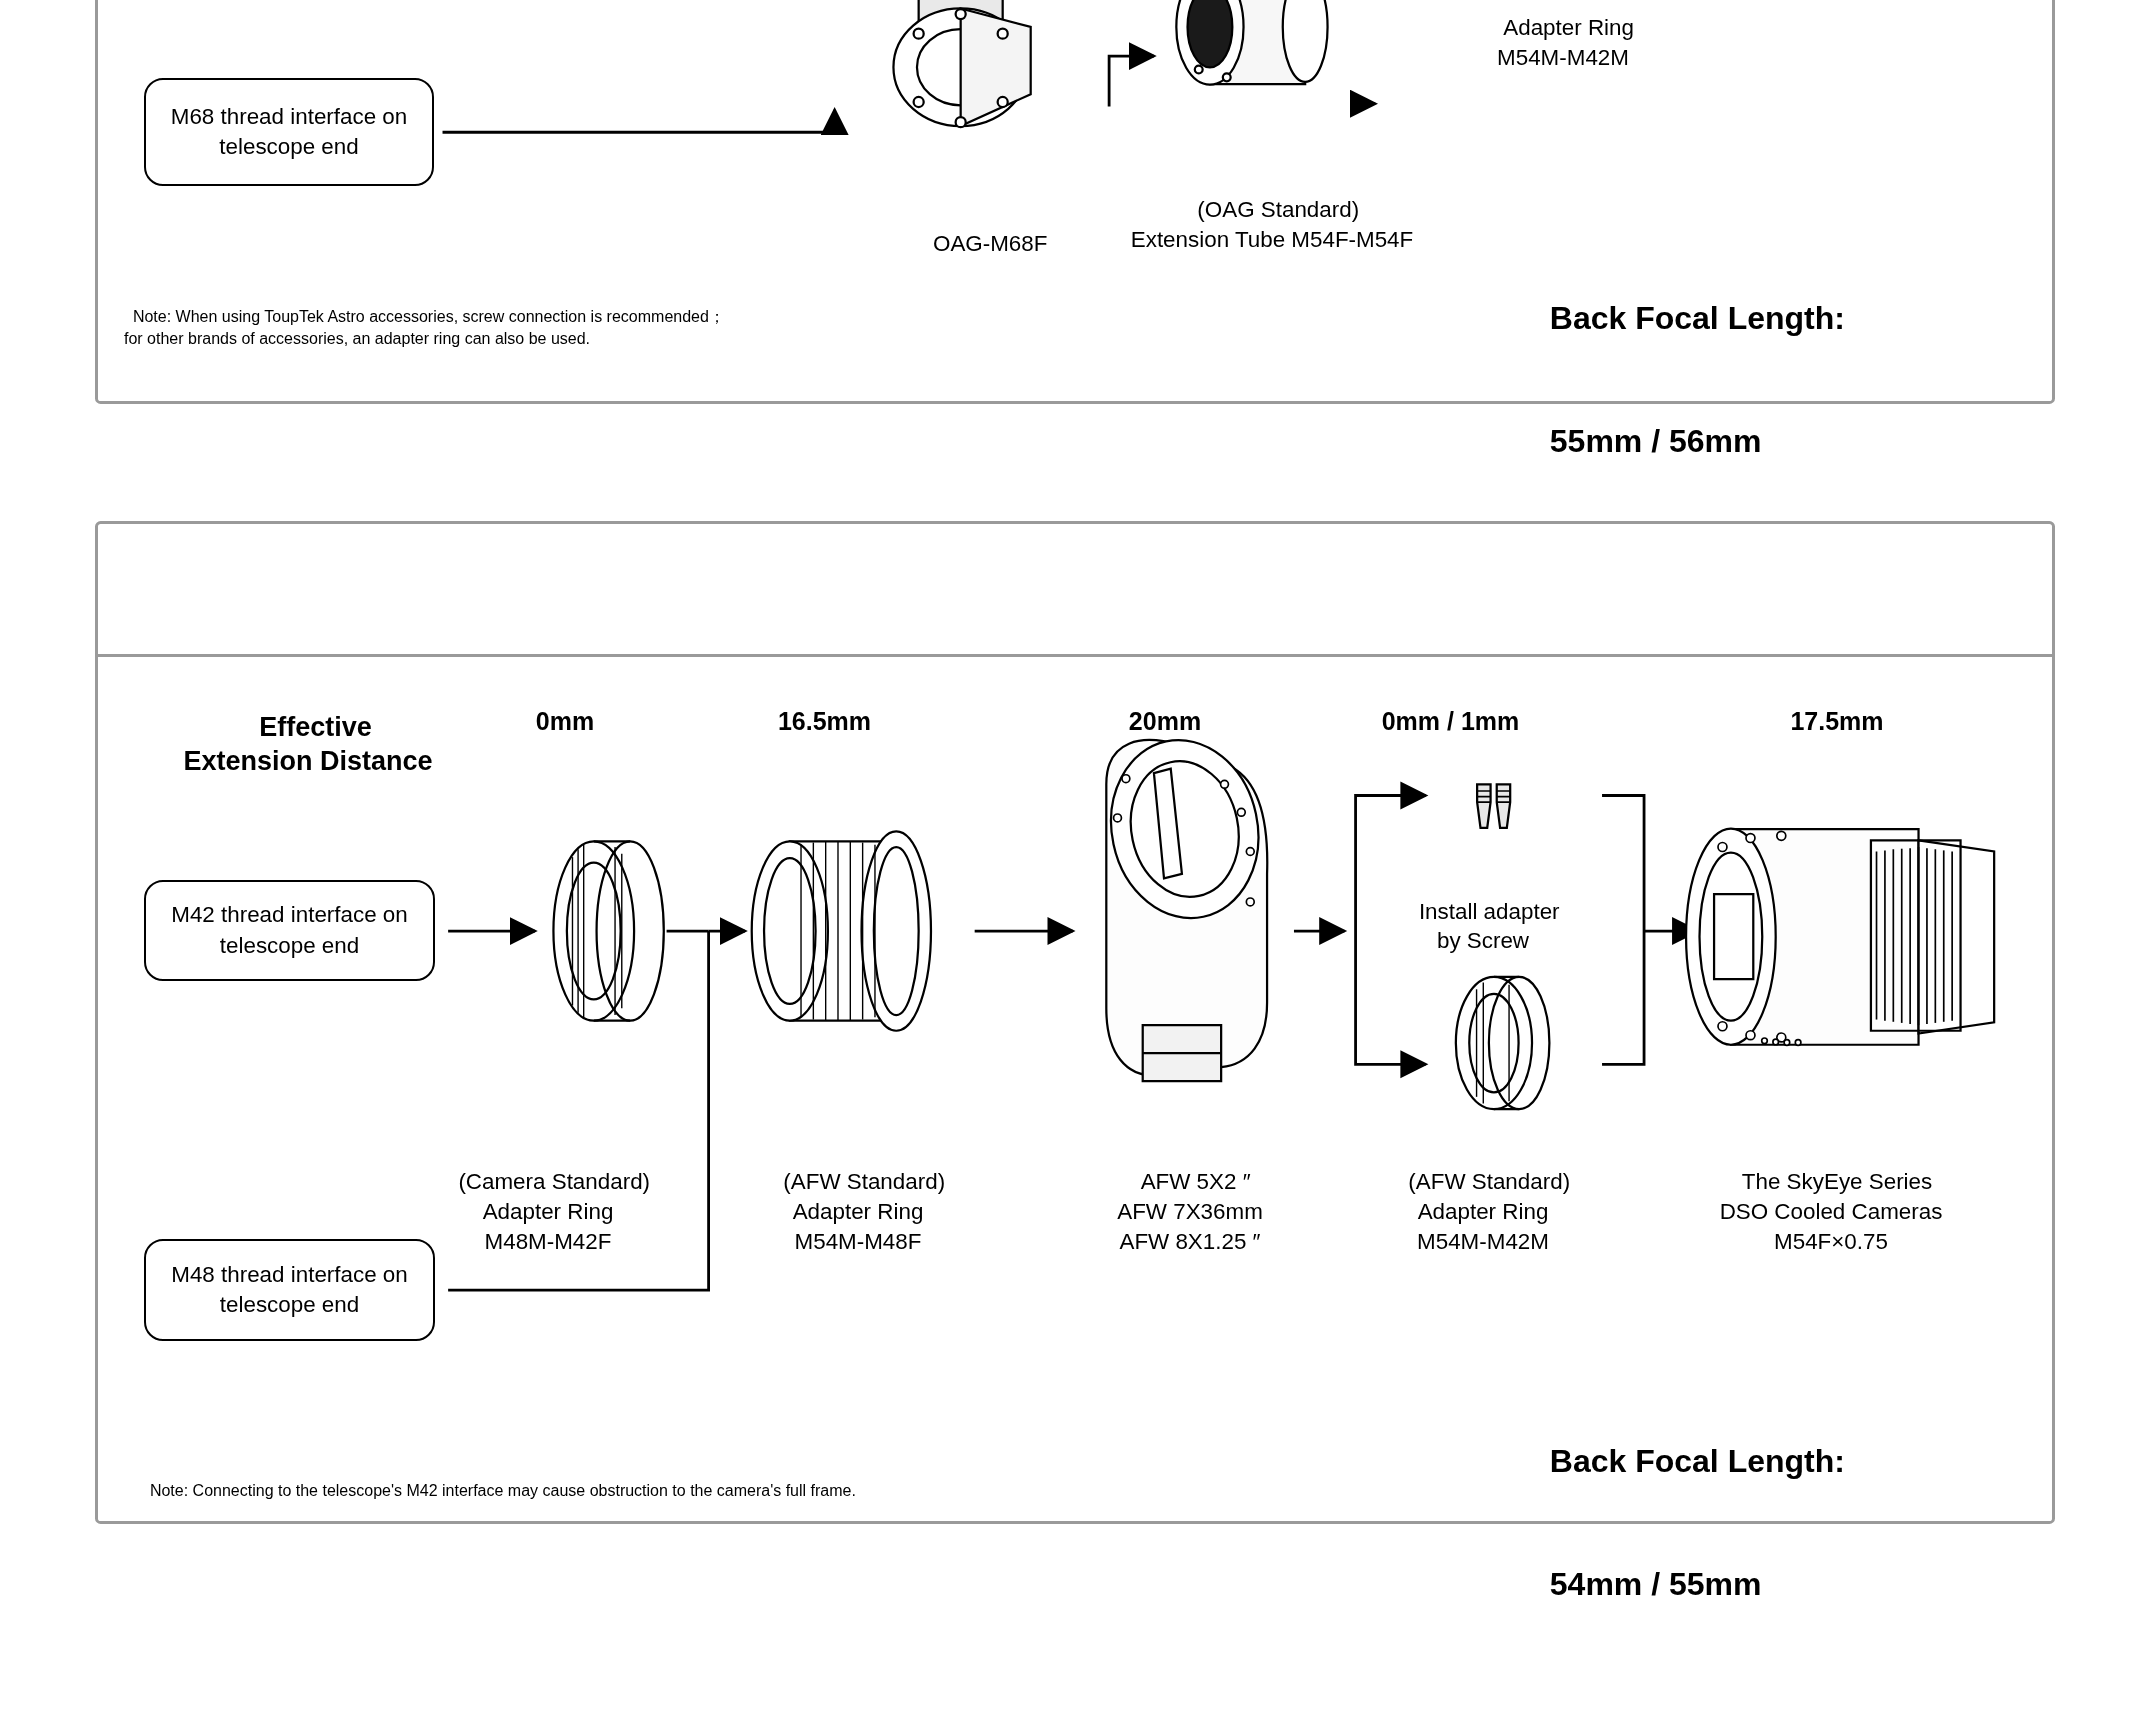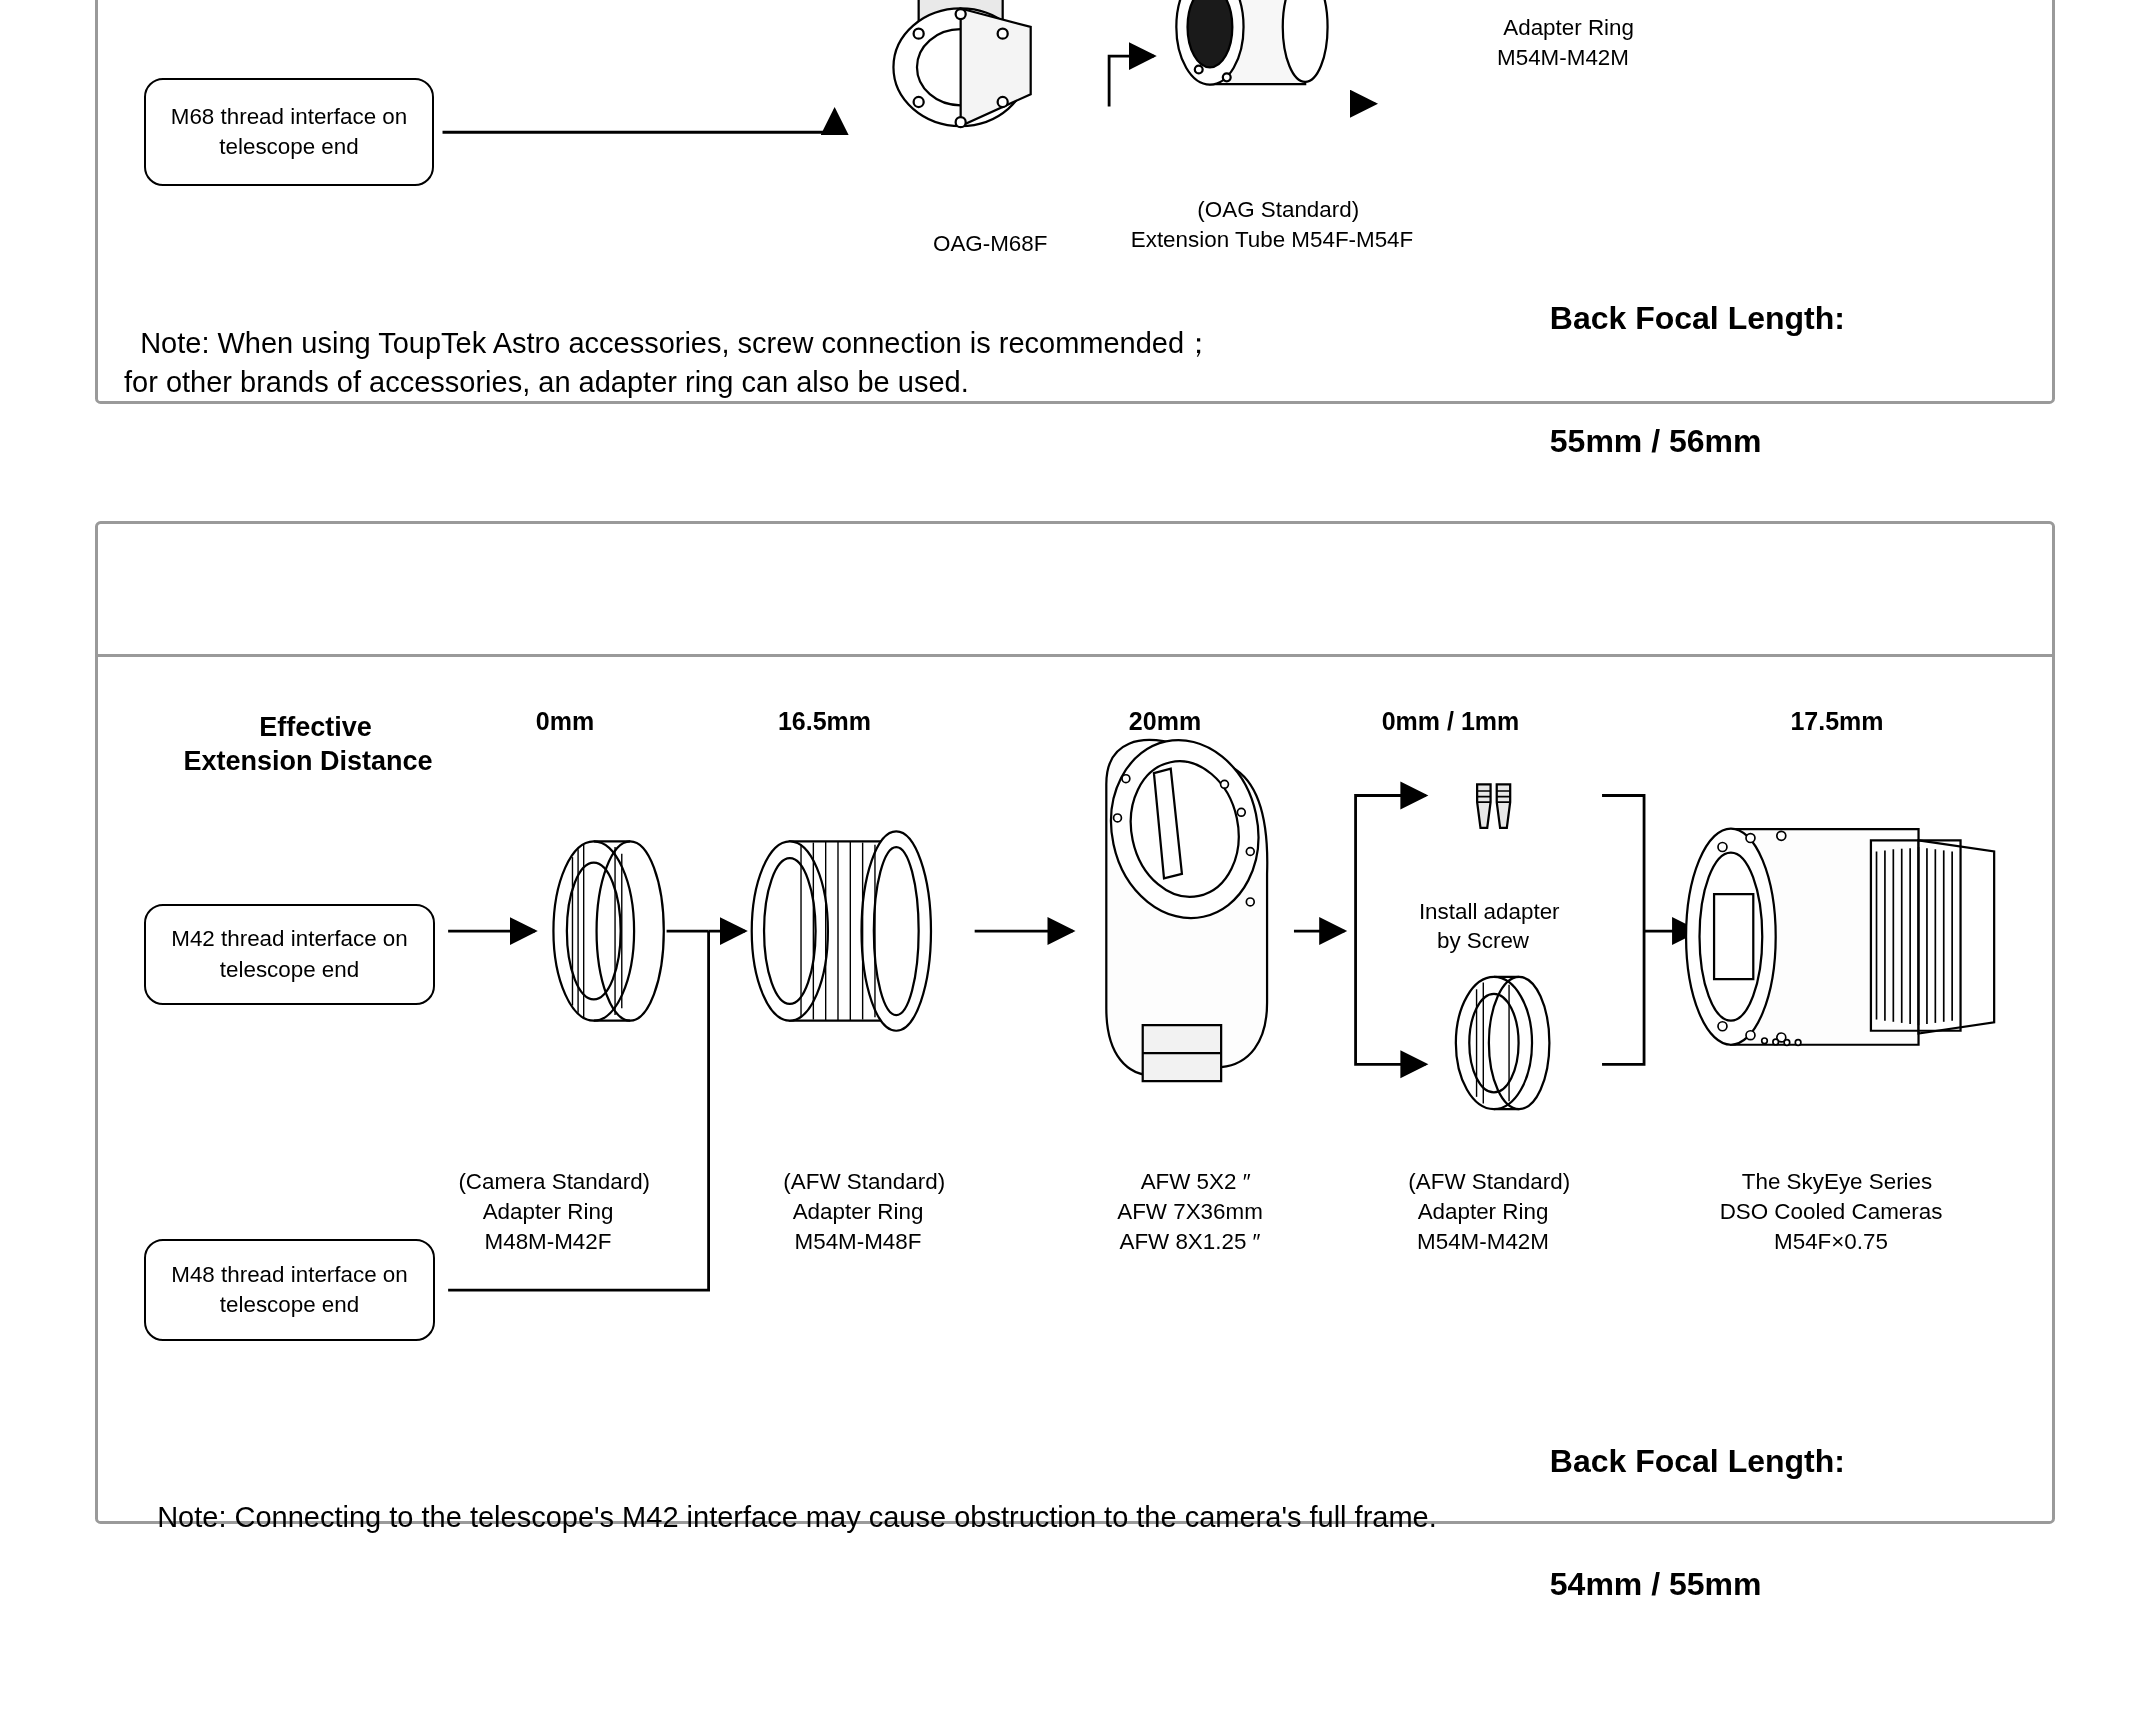--- a/index.html
+++ b/index.html
@@ -97,21 +97,21 @@
     position: absolute;
     font-size: 32px;
     font-weight: bold;
     line-height: 1.28;
     white-space: pre;
     text-align: left;
   }
 
   .note {
     position: absolute;
-    font-size: 29px;
+    font-size: 16px;
     line-height: 1.34;
     white-space: pre;
     text-align: left;
   }
 
   .cap {
     position: absolute;
     font-size: 22.4px;
     line-height: 1.34;
     text-align: center;
@@ -190,21 +190,21 @@
 <div class="dist" style="left:1084px; top:707px; width:162px;">
   <span>20mm</span>
 </div>
 <div class="dist" style="left:1333px; top:707px; width:235px;">
   <span>0mm / 1mm</span>
 </div>
 <div class="dist" style="left:1736px; top:707px; width:202px;">
   <span>17.5mm</span>
 </div>
 
-<div class="rbox" style="left:144px; top:904px; width:291px; height:101px;">
+<div class="rbox" style="left:144px; top:880px; width:291px; height:101px;">
   <span>M42 thread interface
 on telescope end</span>
 </div>
 
 <div class="rbox" style="left:144px; top:1239px; width:291px; height:102px;">
   <span>M48 thread interface
 on telescope end</span>
 </div>
 
 <div class="install-txt" style="left:1483px; top:867px; width:258px;">

